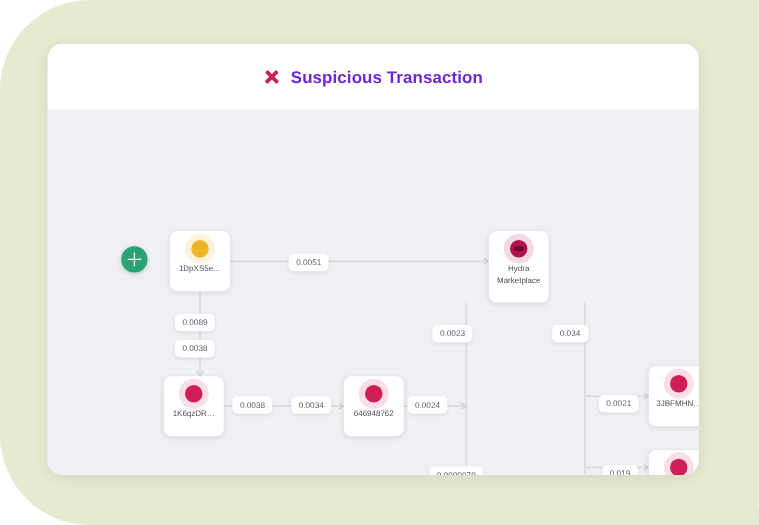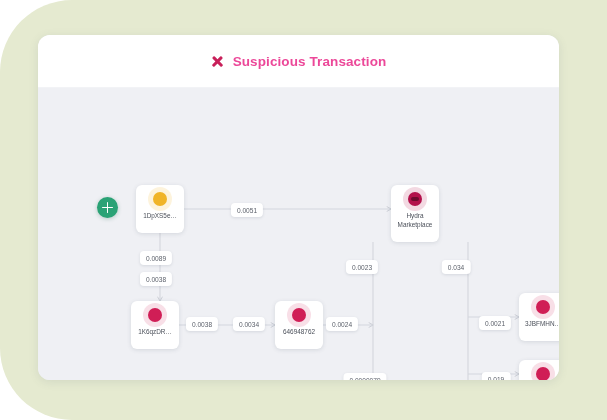--- a/index.html
+++ b/index.html
@@ -62,21 +62,21 @@
     width: 13px; height: 3.4px;
     border-radius: 1px;
     background: #c8205a;
   }
   #header-x-icon::before { transform: rotate(45deg); }
   #header-x-icon::after  { transform: rotate(-45deg); }
 
   #card-title {
     font-size: 13.5px;
     font-weight: bold;
-    color: #ec4899;
+    color: #6d28d9;
     letter-spacing: 0.1px;
   }
 
   
   #graph {
     position: relative;
     width: 521px;
     height: 292px;
     background: #eff0f4;
   }

